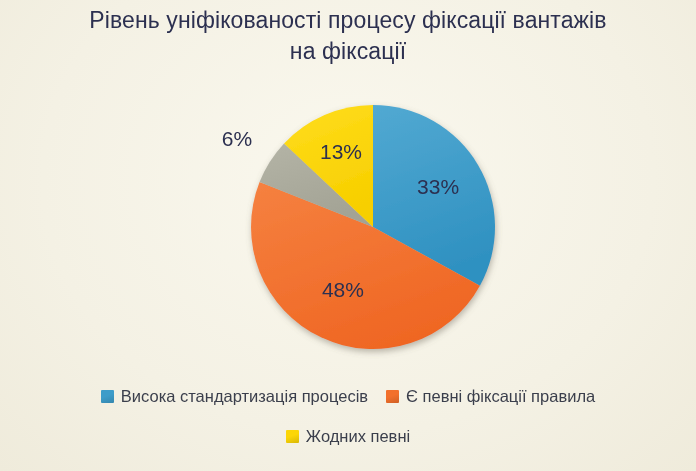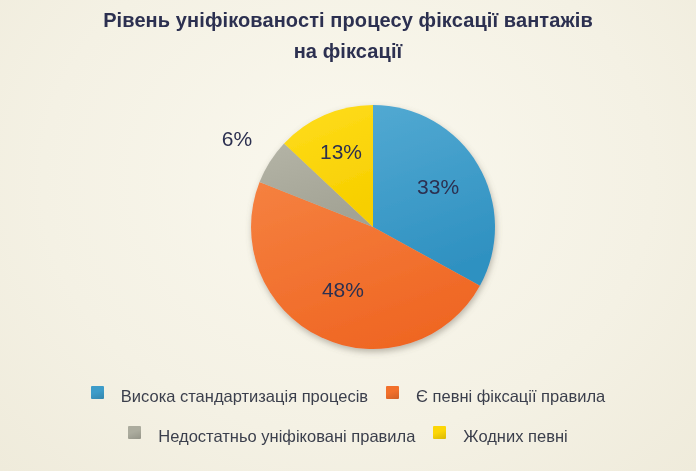--- a/index.html
+++ b/index.html
@@ -23,22 +23,22 @@
   }
 
   
   .chart-title {
     position: absolute;
     left: 0;
     top: 5px;
     width: 696px;
     text-align: center;
     color: #2c3050;
-    font-size: 20px;
-    font-weight: bold;
+    font-size: 23px;
+    font-weight: normal;
     line-height: 31px;
     letter-spacing: 0.1px;
   }
   .chart-title .title-line {
     display: block;
     white-space: nowrap;
   }
 
   
   .pie-wrap {
@@ -75,22 +75,22 @@
     left: 0;
     width: 696px;
     display: flex;
     justify-content: center;
     align-items: center;
   }
   .legend-row-1 { top: 0px; }
   .legend-row-2 { top: 40px; }
   .legend-item {
     display: flex;
+    align-items: center;
     white-space: nowrap;
-    gap: 10px;
   }
   .legend-item + .legend-item { margin-left: 18px; }
   .legend-swatch {
     width: 13px;
     height: 13px;
     margin-right: 7px;
     flex: 0 0 auto;
     border-radius: 1px;
   }
   .legend-label {
@@ -153,23 +153,19 @@
         <span class="legend-swatch" id="sw-l1-0" style="background: linear-gradient(160deg, rgb(61, 156, 201) 0%, rgb(61, 156, 201) 45%, rgb(52, 134, 173) 100%);"></span>
         <span class="legend-label">Висока стандартизація процесів</span>
       </div>
       <div class="legend-item">
         <span class="legend-swatch" id="sw-l1-1" style="background: linear-gradient(160deg, rgb(242, 112, 43) 0%, rgb(242, 112, 43) 45%, rgb(208, 96, 37) 100%);"></span>
         <span class="legend-label">Є певні фіксації правила</span>
       </div>
     </div>
     <div class="legend-row legend-row-2">
       <div class="legend-item">
-        <span class="legend-swatch" id="sw-l2-0" style="background: linear-gradient(160deg, rgb(172, 172, 158) 0%, rgb(172, 172, 158) 45%, rgb(148, 148, 136) 100%);"></span>
-        <span class="legend-label">Недостатньо уніфіковані правила</span>
-      </div>
-      <div class="legend-item">
         <span class="legend-swatch" id="sw-l2-1" style="background: linear-gradient(160deg, rgb(252, 214, 7) 0%, rgb(252, 214, 7) 45%, rgb(217, 184, 6) 100%);"></span>
         <span class="legend-label">Жодних певні</span>
       </div>
     </div>
   </div>
 
 </div>
 
 </body></html>

